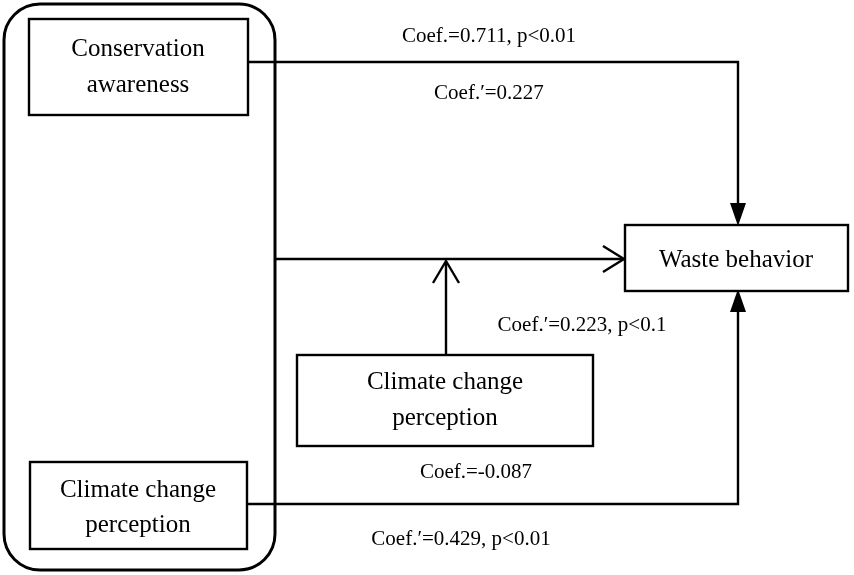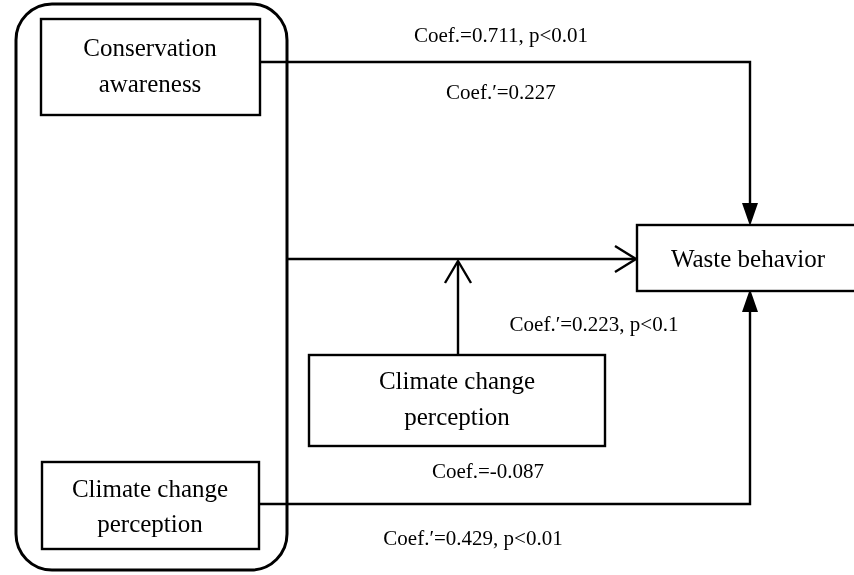--- a/index.html
+++ b/index.html
@@ -11,21 +11,20 @@
     width: 854px;
     height: 575px;
     overflow: hidden;
     font-family: "Liberation Serif", "DejaVu Serif", serif;
   }
   #diagram-root {
     position: relative;
     width: 686px;
     height: 575px;
     background: #ffffff;
-    margin-left: 12px;
   }
   svg.diagram-canvas {
     position: absolute;
     top: 0;
     left: 0;
     width: 854px;
     height: 575px;
   }
   .node-box-rect {
     fill: #ffffff;

